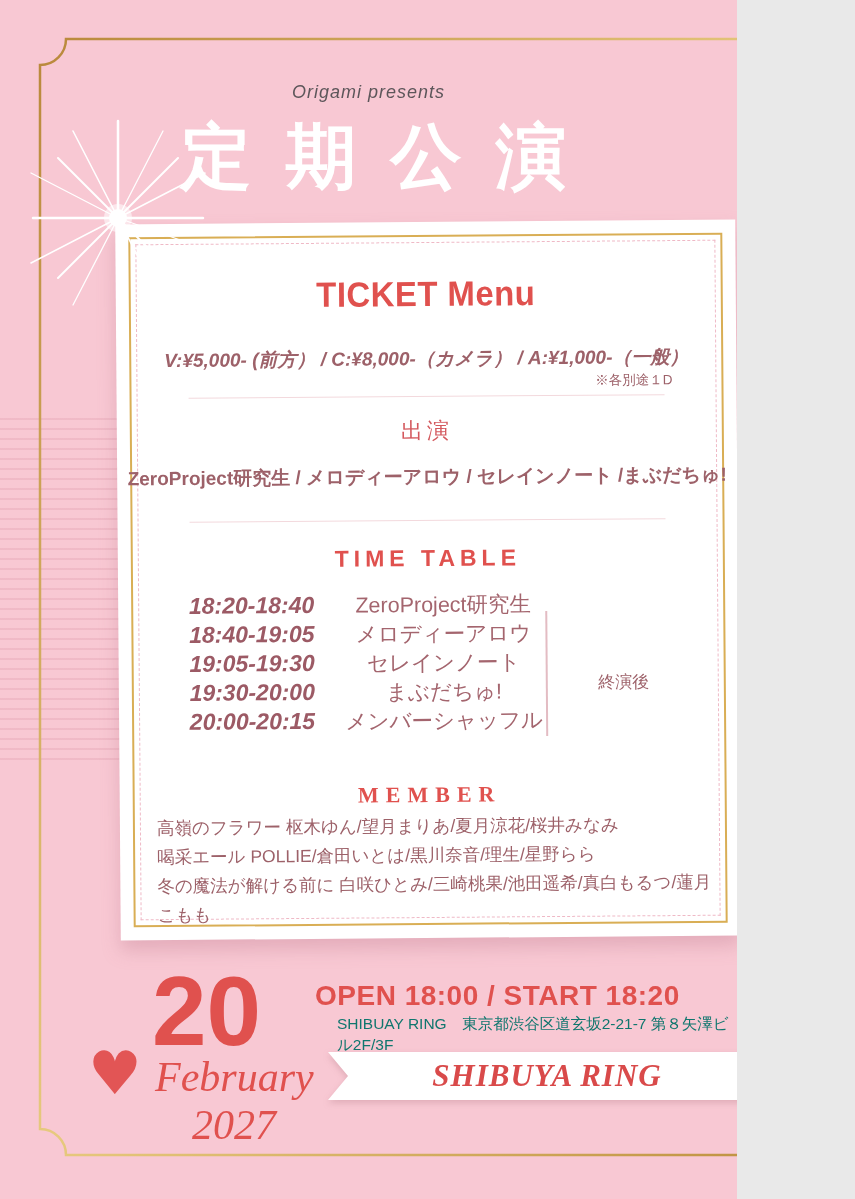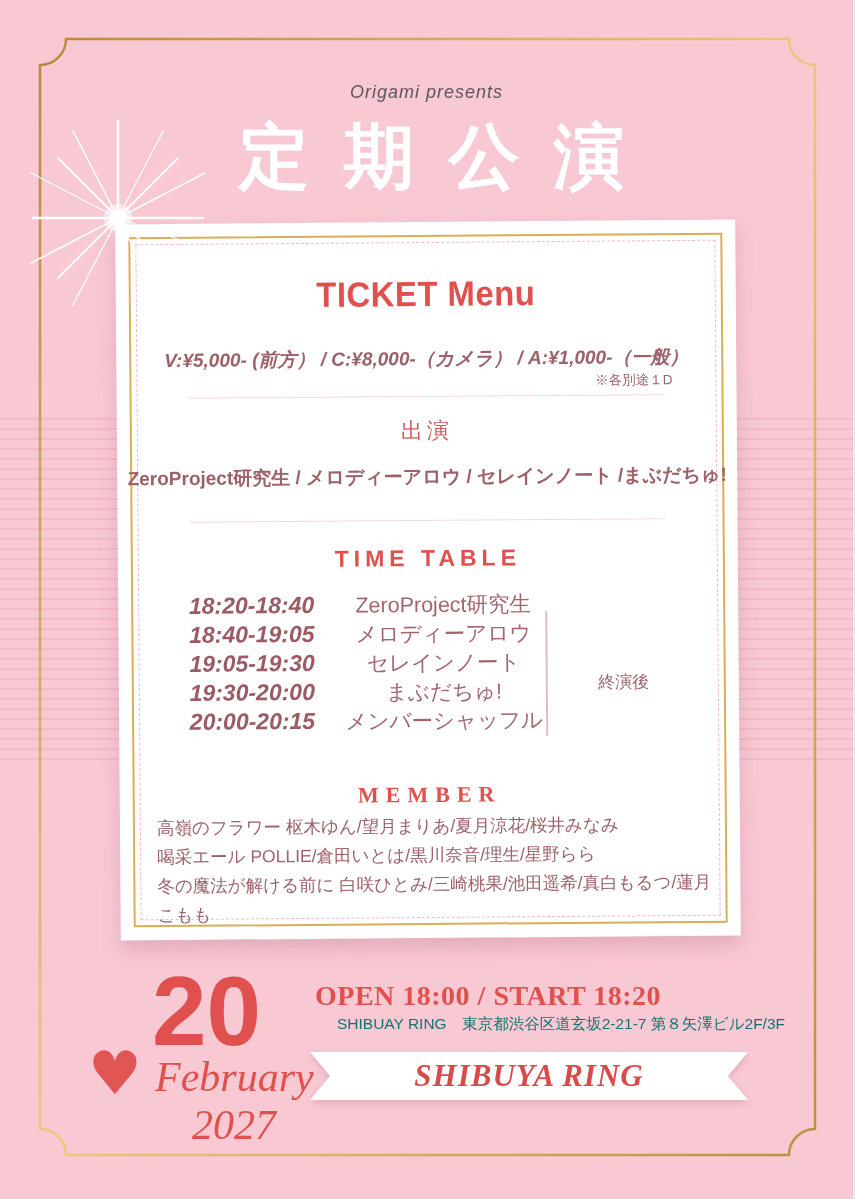--- a/index.html
+++ b/index.html
@@ -1,17 +1,17 @@
 <!DOCTYPE html>
 <html><head>
 <meta charset="utf-8">
 <style>
   html,body{margin:0;padding:0;}
   body{width:855px;height:1199px;overflow:hidden;background:#e9e9e9;}
-  .page{position:relative;width:853px;height:1199px;background:#f8c8d3;overflow:hidden;
+  .page{position:relative;width:737px;height:1199px;background:#f8c8d3;overflow:hidden;
         font-family:"Liberation Sans",sans-serif;}
   .stripes{position:absolute;left:0;right:0;top:418px;height:342px;
     background:repeating-linear-gradient(180deg,rgba(199,110,133,0.16) 0 2px,rgba(0,0,0,0) 2px 10px);}
   .frame-svg{position:absolute;left:0;top:0;z-index:4;pointer-events:none;}
   .sparkle{position:absolute;left:13px;top:113px;width:210px;height:210px;z-index:6;pointer-events:none;}
 
   
   .presenter{position:absolute;top:82px;left:0;width:100%;text-align:center;
     font-style:italic;font-size:18px;color:#5d565a;letter-spacing:1px;z-index:2;}
   .main-title{position:absolute;top:110px;left:0;width:100%;text-align:center;
@@ -52,24 +52,24 @@
 
   
   .heart{position:absolute;left:88px;top:1038px;font-size:60px;color:#e25555;z-index:2;
     font-family:"DejaVu Sans",sans-serif;}
   .day{position:absolute;left:152px;top:962px;font-family:Liberation Sans, sans-serif;
     font-size:98px;line-height:1;font-weight:bold;color:#e0514e;z-index:2;}
   .month{position:absolute;left:155px;top:1056px;font-family:"Liberation Serif","DejaVu Serif",serif;
     font-style:italic;font-size:42px;line-height:1;color:#e0514e;z-index:2;text-align:right;}
   .year{position:absolute;left:192px;top:1104px;font-family:"Liberation Serif","DejaVu Serif",serif;
     font-style:italic;font-size:42px;line-height:1;color:#e0514e;z-index:2;}
-  .open-start{position:absolute;left:315px;top:980px;font-family:Liberation Serif, serif;
+  .open-start{position:absolute;left:315px;top:980px;font-family:Liberation Sans, sans-serif;
     font-size:28px;font-weight:bold;color:#e0514e;letter-spacing:0.5px;z-index:2;}
   .address{position:absolute;left:337px;top:1014px;font-size:15.5px;color:#0f766e;z-index:2;}
-  .ribbon-wrap{position:absolute;left:310px;top:1052px;z-index:2;
+  .ribbon-wrap{position:absolute;left:328px;top:1052px;z-index:2;
     filter:drop-shadow(0 3px 3px rgba(150,90,105,0.25));}
   .ribbon{width:438px;height:48px;background:#ffffff;display:flex;align-items:center;justify-content:center;
     clip-path:polygon(0 0,100% 0,calc(100% - 20px) 50%,100% 100%,0 100%,20px 50%);}
   .ribbon-text{font-family:"Liberation Serif","DejaVu Serif",serif;font-style:italic;font-weight:bold;
     font-size:31px;color:#d94a4a;letter-spacing:1px;}
 </style>
 </head>
 <body>
 
 <div class="page">

